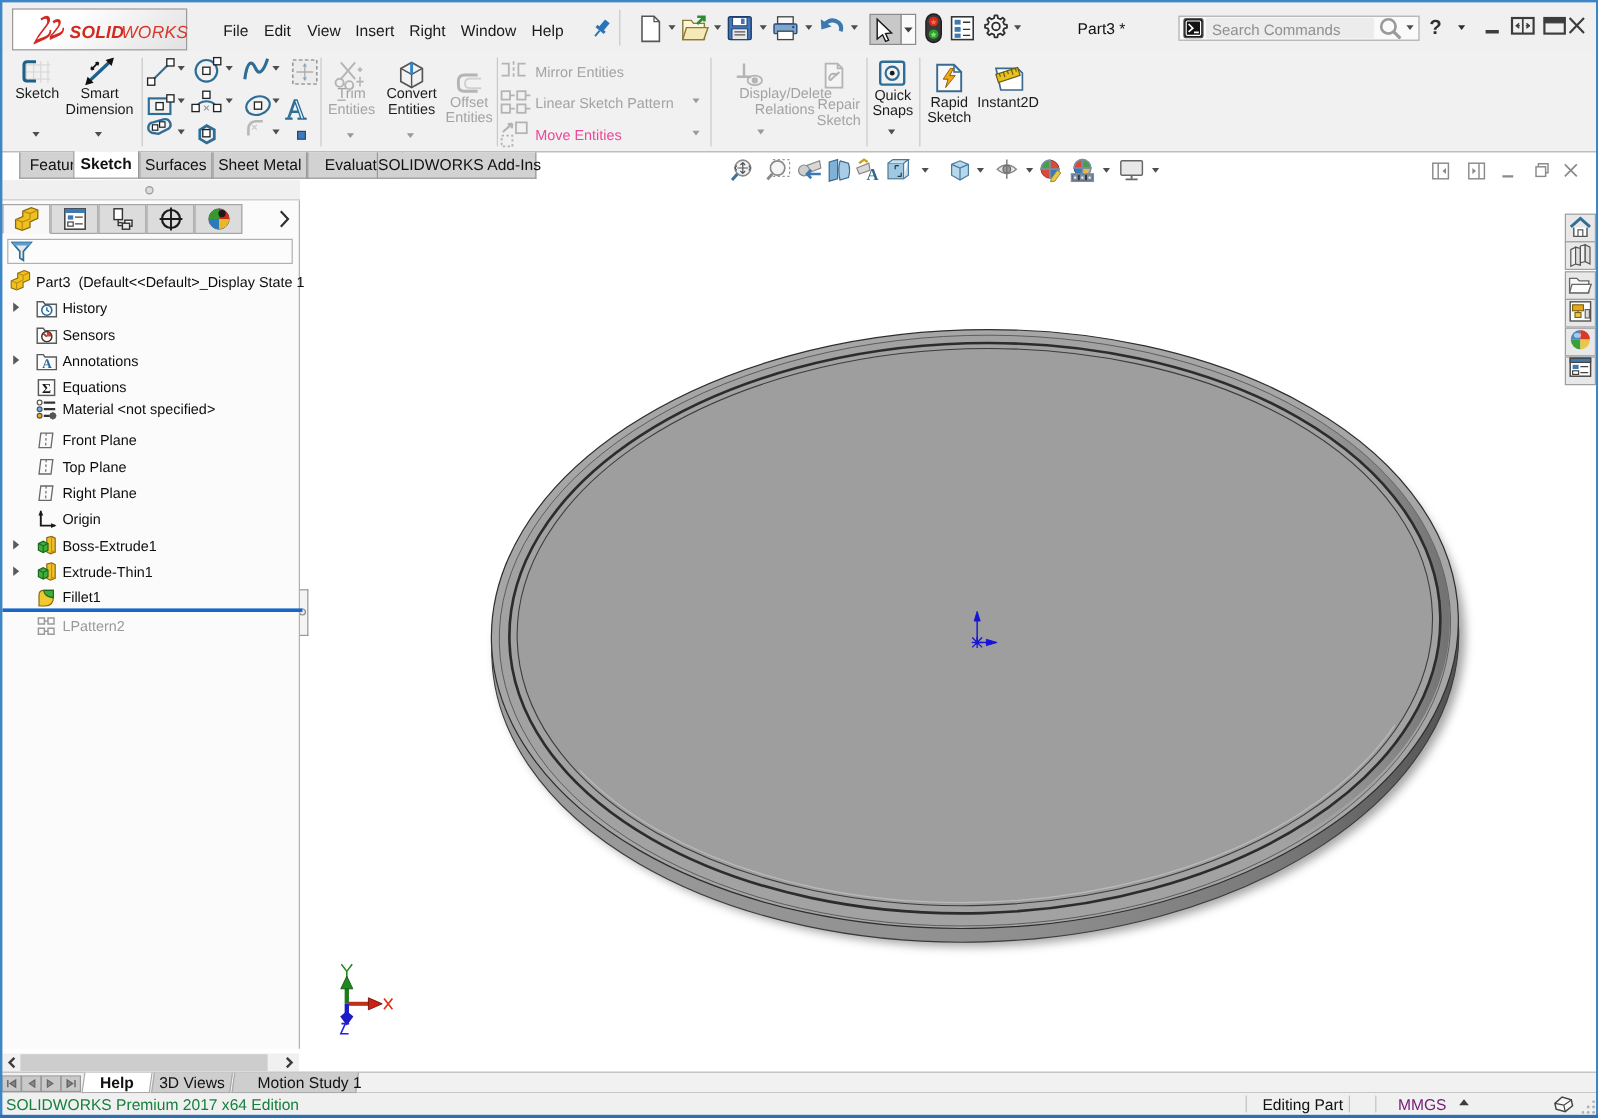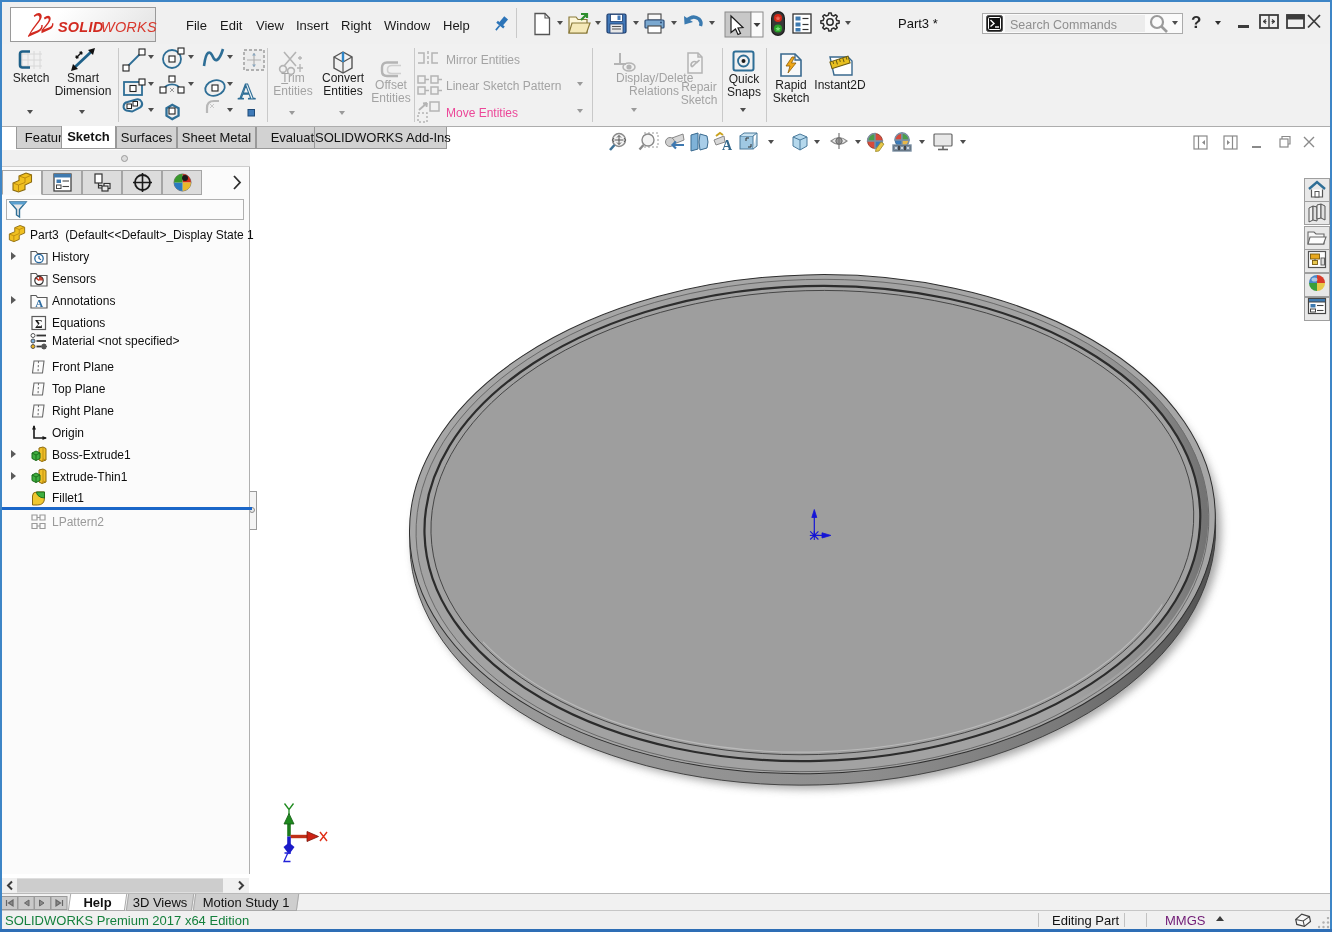--- a/index.html
+++ b/index.html
@@ -750,21 +750,21 @@
     <path d="M28 4 L23.5 7 L28 10 Z" fill="#8a8a8a" stroke="#666" stroke-width="1"></path>
     <path d="M38.5 4 L43 7 L38.5 10 Z" fill="#8a8a8a" stroke="#666" stroke-width="1"></path>
     <path d="M55 4 L59.5 7 L55 10 Z M61.5 4 l0 6" fill="#8a8a8a" stroke="#666" stroke-width="1.2"></path>
   </g>
 </svg>
 <div class="btab" style="left:69px;width:57px;background:#fff;border:1px solid #aaa;border-top:none;font-weight:bold;transform:skewX(-8deg)"></div>
 <div class="btab" style="left:69px;width:57px;font-weight:bold">Help</div>
 <div class="btab" style="left:127px;width:66px;background:#cecece;border:1px solid #aaa;border-top:none;transform:skewX(-8deg)"></div>
 <div class="btab" style="left:127px;width:66px;">3D Views</div>
 <div class="btab" style="left:194px;width:104px;background:#cecece;border:1px solid #aaa;border-top:none;transform:skewX(-8deg)"></div>
-<div class="btab" style="left:194px;width:104px;text-align:center;">Motion Study 1</div>
+<div class="btab" style="left:206px;width:104px;text-align:center;">Motion Study 1</div>
 <div class="abs" id="statusbar"></div>
 <div class="abs" style="left:5px;top:913px;font-size:13px;color:#15803d">SOLIDWORKS Premium 2017 x64 Edition</div>
 <div class="sbsep" style="left:1038px;top:913px"></div>
 <div class="abs" style="left:1052px;top:913px;font-size:13px;color:#111">Editing Part</div>
 <div class="sbsep" style="left:1124px;top:913px"></div>
 <div class="sbsep" style="left:1146px;top:913px"></div>
 <div class="abs" style="left:1165px;top:913px;font-size:13px;color:#701a75">MMGS</div>
 <div class="abs" style="left:1216px;top:916px;width:0;height:0;border-left:4px solid transparent;border-right:4px solid transparent;border-bottom:5px solid #3c3c3c"></div>
 <svg class="abs" style="left:1293px;top:912px" width="20" height="16" viewBox="0 0 20 16">
   <g transform="rotate(-12 10 8)">

